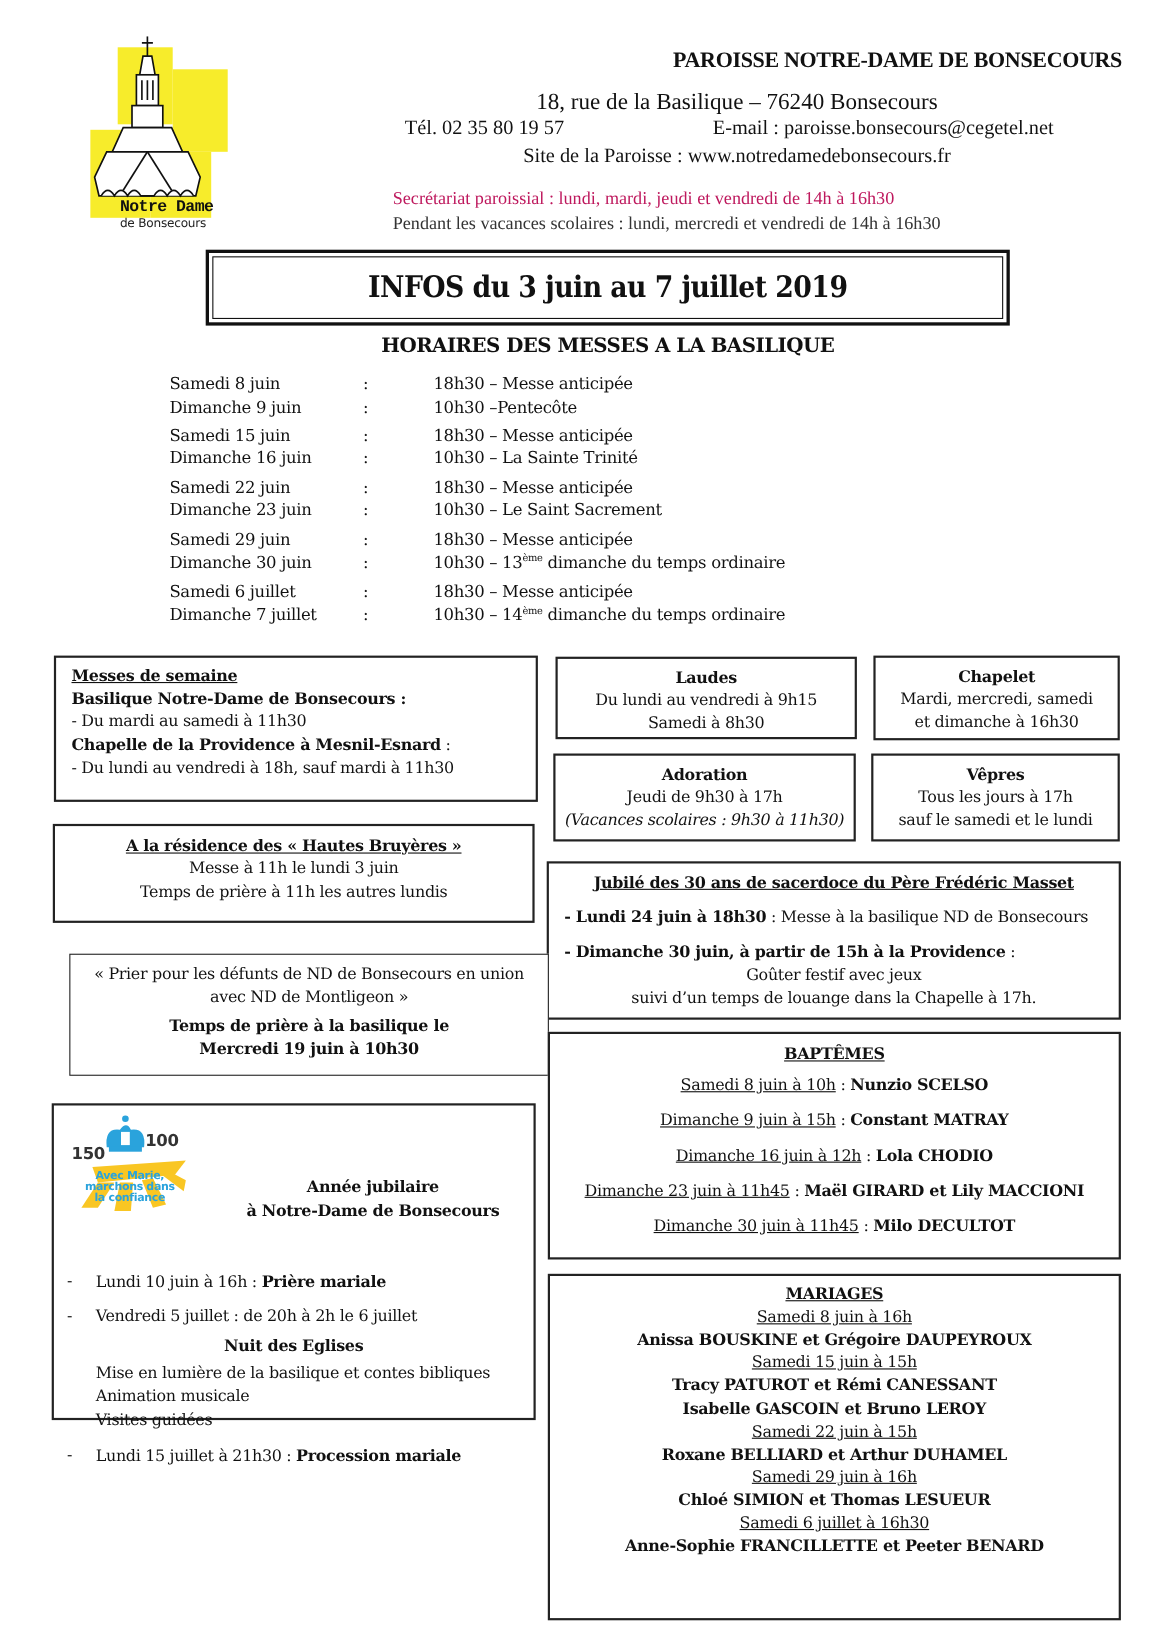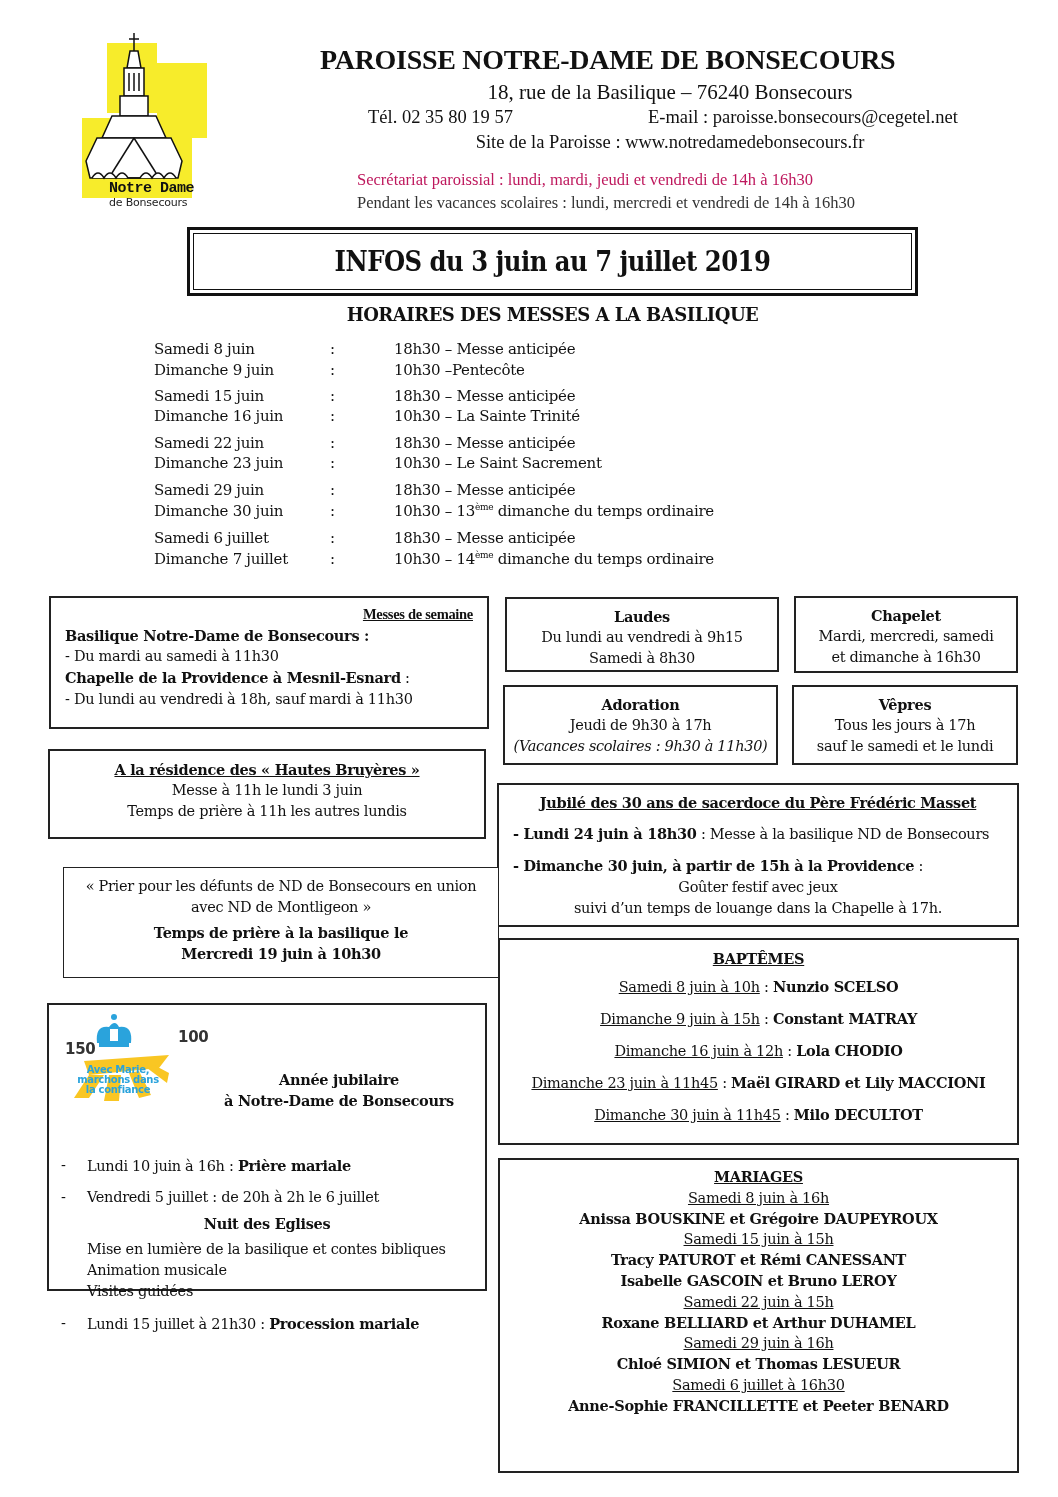--- a/index.html
+++ b/index.html
@@ -7,21 +7,21 @@
          font-family:"DejaVu Serif", serif; }
   .abs { position:absolute; }
   .times { font-family:"Liberation Serif", serif; }
   .box { position:absolute; border:2px solid #222; box-sizing:border-box; background:#fff; text-align:center; }
   .u { text-decoration:underline; }
   .b { font-weight:bold; }
   .i { font-style:italic; }
 
   
   #logo { left:82px; top:33px; width:130px; height:175px; }
-  #title { left:320px; top:44px; width:700px; text-align:left; font-size:28px; font-weight:bold; letter-spacing:-0.3px; }
+  #title { left:320px; top:44px; width:700px; text-align:right; font-size:20px; font-weight:bold; letter-spacing:-0.3px; }
   #addr { left:320px; top:80px; width:700px; text-align:center; font-size:21px; }
   #tel { left:368px; top:107px; font-size:18.5px; }
   #email { left:648px; top:107px; font-size:18.5px; }
   #site { left:320px; top:132px; width:700px; text-align:center; font-size:18.5px; }
   #secr1 { left:357px; top:170px; font-size:16.5px; color:#be185d; }
   #secr2 { left:357px; top:193px; font-size:16.5px; color:#333; }
 
   
   #banner { left:187px; top:227px; width:731px; height:69px; border:3px solid #111; box-sizing:border-box; }
   #banner-inner { position:absolute; left:3px; top:3px; right:3px; bottom:3px; border:1.5px solid #111; display:flex; align-items:center; justify-content:center; font-size:27px; font-weight:bold; font-family:"DejaVu Serif Condensed","DejaVu Serif", serif; letter-spacing:-0.5px; }
@@ -130,21 +130,21 @@
     <span class="t">18h30 – Messe anticipée</span>
   </div>
   <div class="srow" style="top:550px">
     <span class="d">Dimanche 7 juillet</span>
     <span class="c">:</span>
     <span class="t"><span>10h30 – 14</span><sup>ème</sup><span> dimanche du temps ordinaire</span></span>
   </div>
 </div>
 
 <div class="box fs" style="left:49px;top:596px;width:440px;height:133px;text-align:left;padding:6px 0 0 14px;">
-  <div class="b u" style="text-align:right;margin-right:14px;font-family:Liberation Serif, serif;">Messes de semaine</div>
+  <div class="b u" style="text-align:left;margin-right:14px;">Messes de semaine</div>
   <div class="b">Basilique Notre-Dame de Bonsecours :</div>
   <div>- Du mardi au samedi à 11h30</div>
   <div><span class="b">Chapelle de la Providence à Mesnil-Esnard</span><span> :</span></div>
   <div>- Du lundi au vendredi à 18h, sauf mardi à 11h30</div>
 </div>
 
 <div class="box fs" style="left:505px;top:597px;width:274px;height:75px;padding-top:7px;">
   <div class="b">Laudes</div>
   <div>Du lundi au vendredi à 9h15</div>
   <div>Samedi à 8h30</div>
@@ -209,21 +209,21 @@
         <polygon points="88,55 108,70 110,60 95,52"></polygon>
       </g>
       <g fill="#2aa3dc">
         <path d="M38 30 Q36 12 50 14 Q56 6 60 14 Q74 12 72 30 Z"></path>
         <rect x="40" y="29" width="30" height="5"></rect>
         <circle cx="55" cy="4" r="3"></circle>
       </g>
       <rect x="51" y="16" width="8" height="12" fill="#fff"></rect>
     </svg>
     <span class="abs" style="left:6px;top:26px;font-family:'DejaVu Sans',sans-serif;font-weight:bold;font-size:15px;color:#333;">150</span>
-    <span class="abs" style="left:73px;top:14px;font-family:'DejaVu Sans',sans-serif;font-weight:bold;font-size:15px;color:#333;padding-left:46px;">100</span>
+    <span class="abs" style="left:73px;top:14px;font-family:'DejaVu Sans',sans-serif;font-weight:bold;font-size:15px;color:#333;">100</span>
     <span class="abs" style="left:14px;top:52px;width:90px;text-align:center;font-family:'DejaVu Sans',sans-serif;font-weight:bold;font-size:10px;line-height:10px;color:#2aa3dc;">Avec Marie, marchons dans la confiance</span>
   </div>
   <div class="abs b" style="left:160px;top:64px;width:260px;text-align:center;">
     <div>Année jubilaire</div>
     <div>à Notre-Dame de Bonsecours</div>
   </div>
 
   <div class="abs" style="left:12px;top:150px;">-</div>
   <div class="abs" style="left:38px;top:150px;white-space:nowrap;"><span>Lundi 10 juin à 16h : </span><span class="b">Prière mariale</span></div>
 

